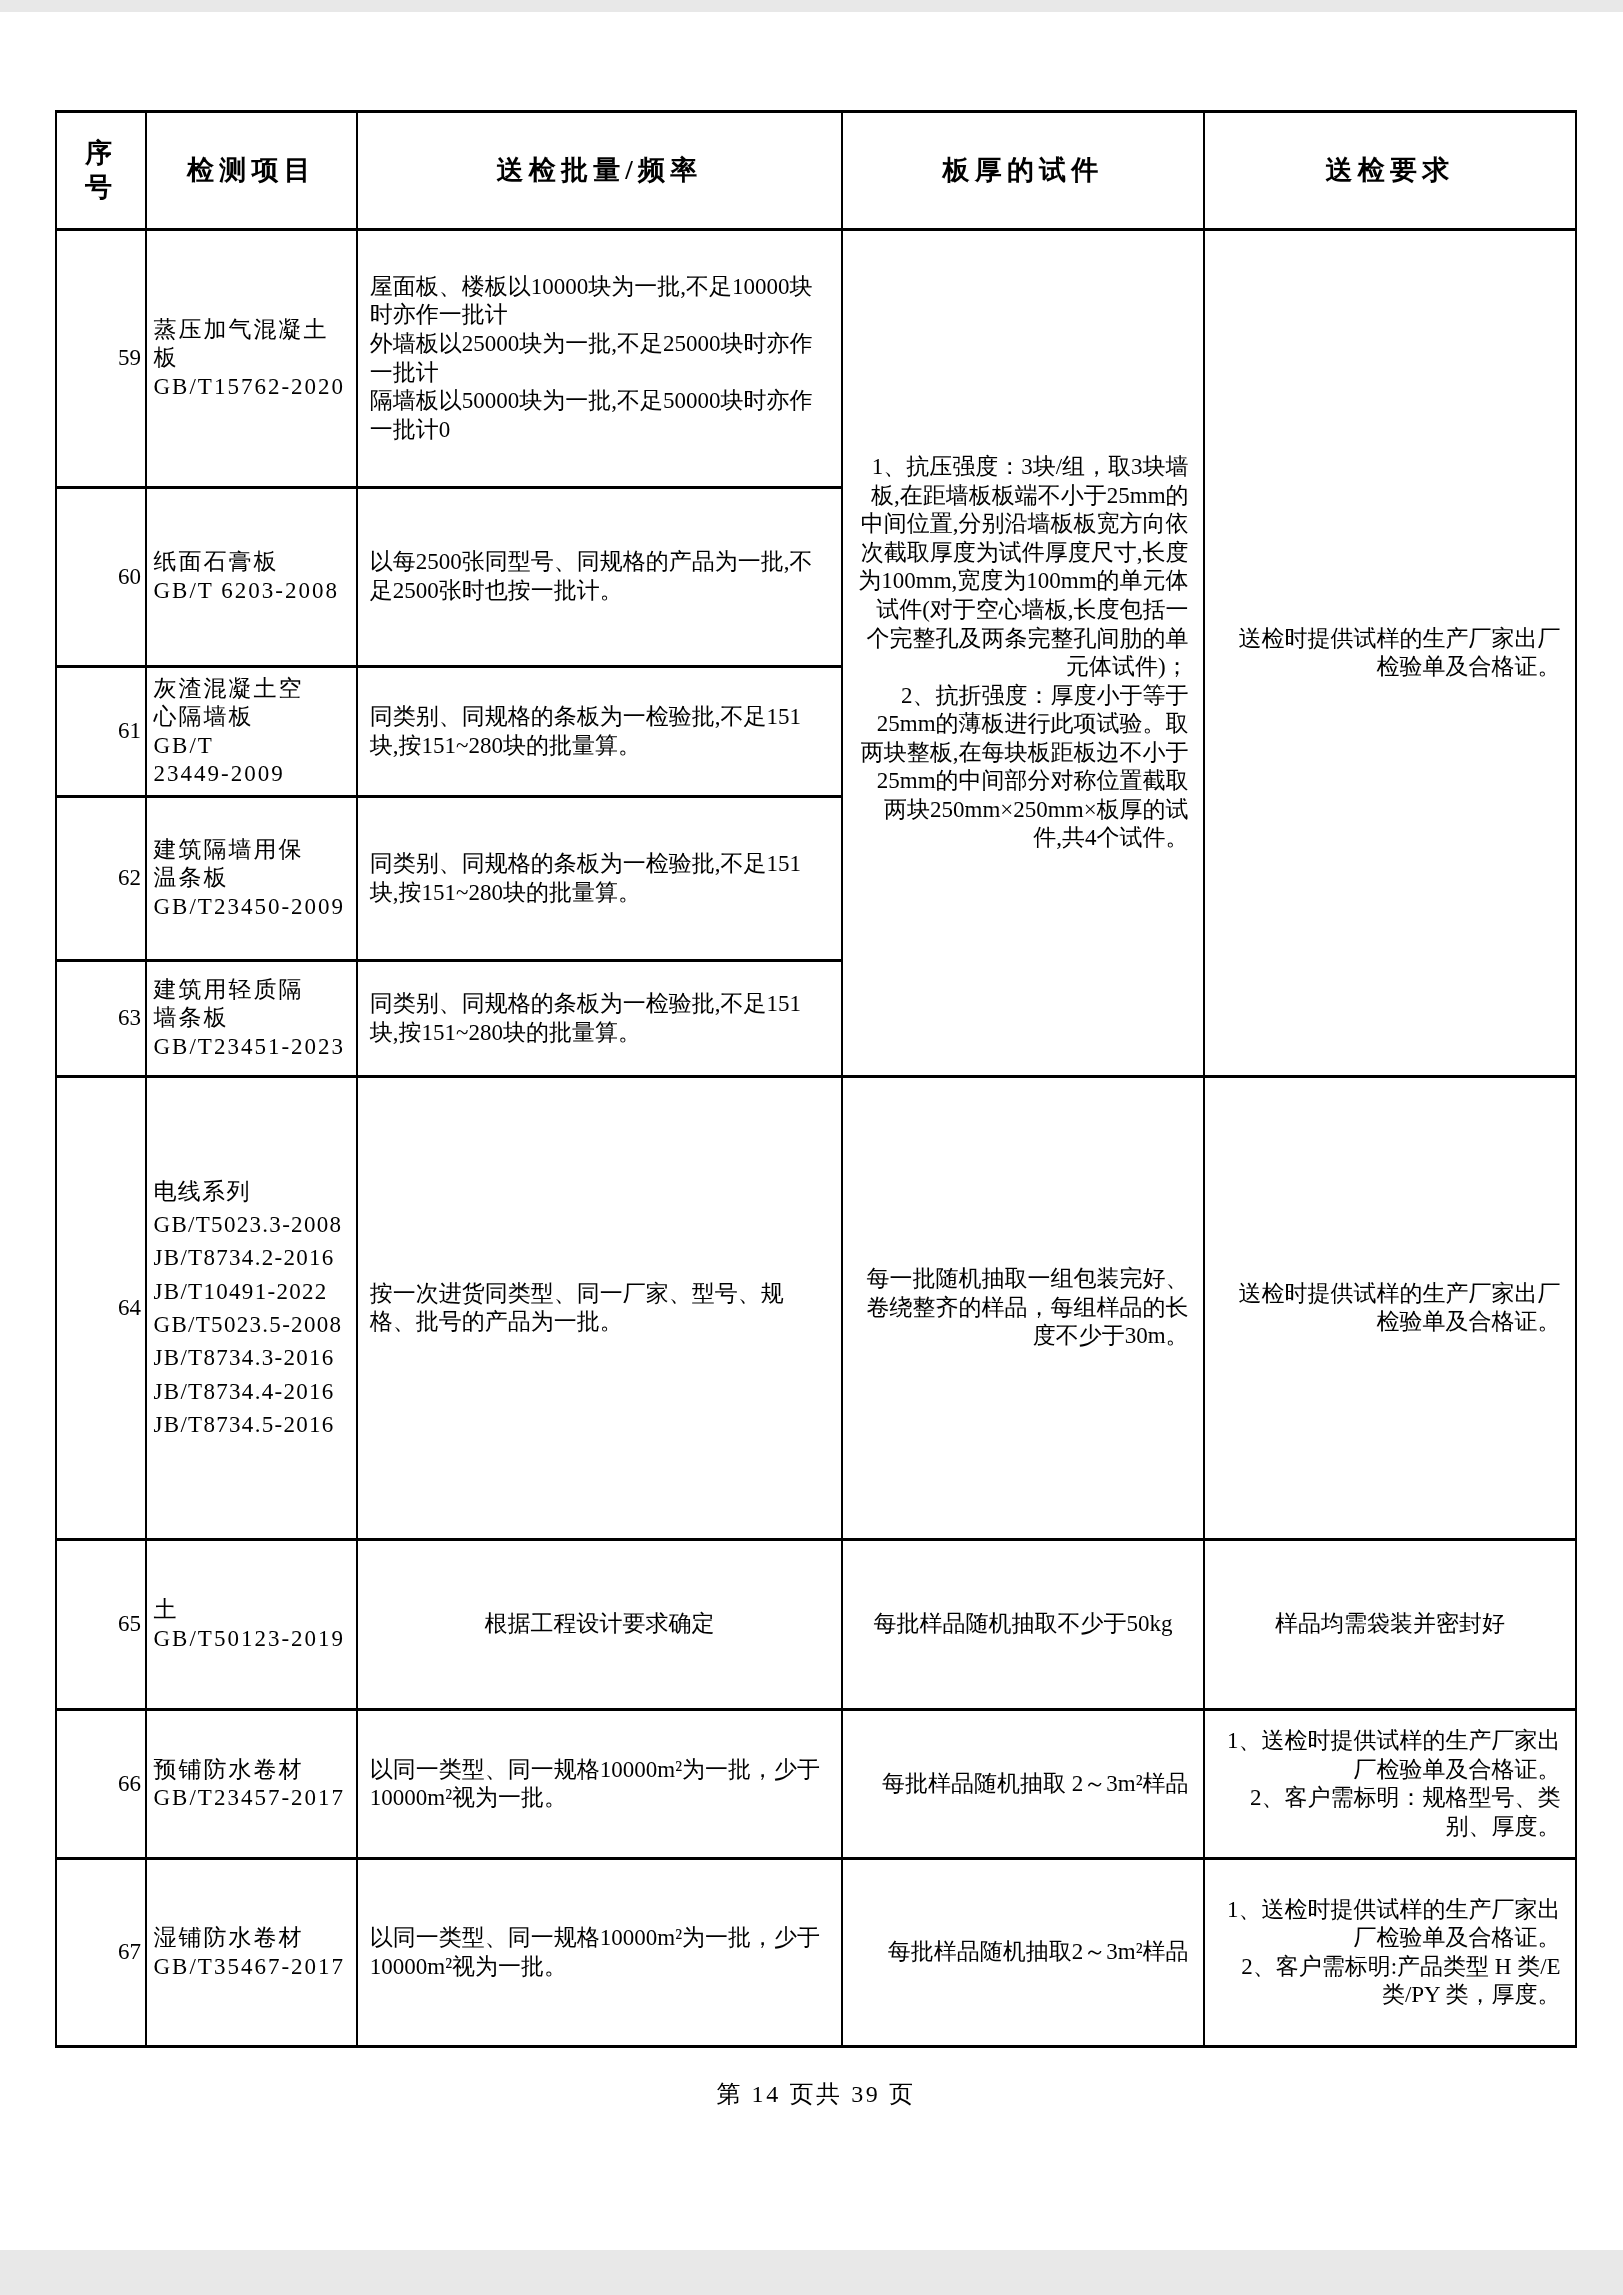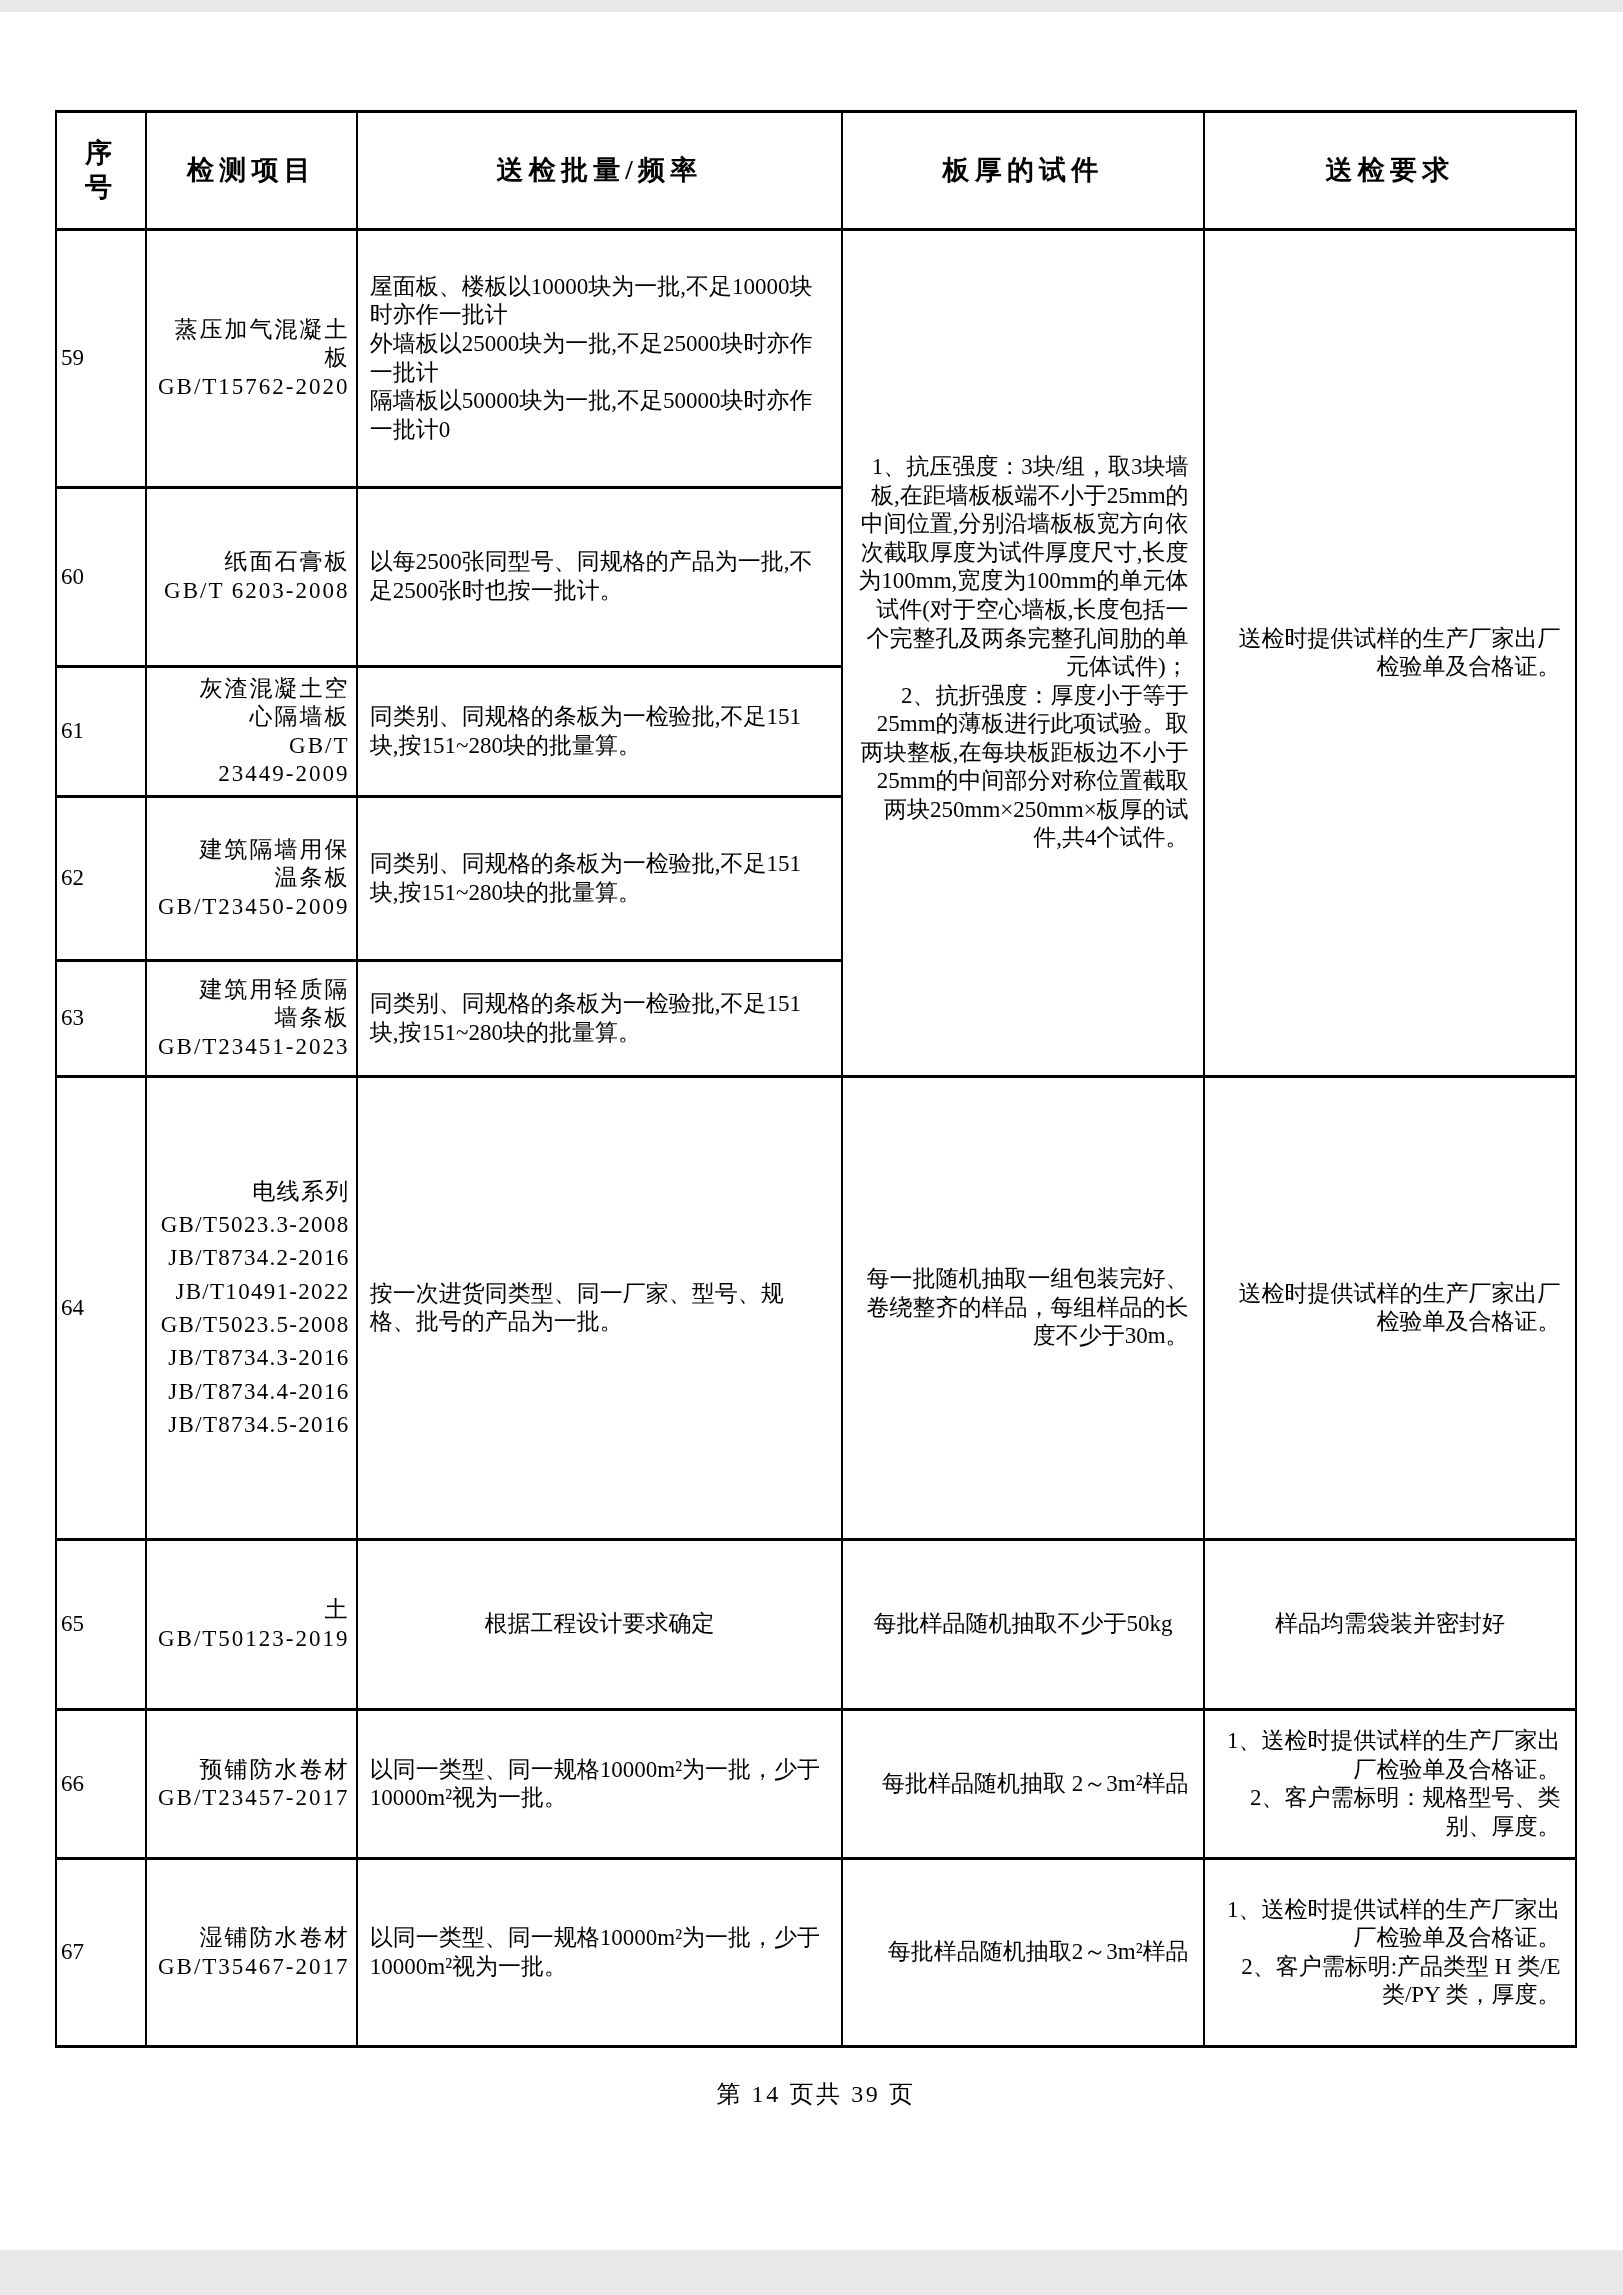--- a/index.html
+++ b/index.html
@@ -37,25 +37,25 @@
     padding: 6.5px 14.4px;
   }
   .spec-table th {
     font-size: 27px;
     font-weight: bold;
     text-align: center;
     letter-spacing: 5.2px;
     white-space: normal;
   }
   td.cell-no {
-    text-align: left;
+    text-align: right;
     padding: 6.5px 3.9px;
   }
   td.cell-item {
-    text-align: right;
+    text-align: left;
     letter-spacing: 2px;
     padding: 6.5px 6.5px;
   }
   td.cell-item.tall {
     line-height: 1.45;
     letter-spacing: 1.3px;
   }
   td.cell-batch {
     text-align: left;
     padding: 9.2px 11.8px;

